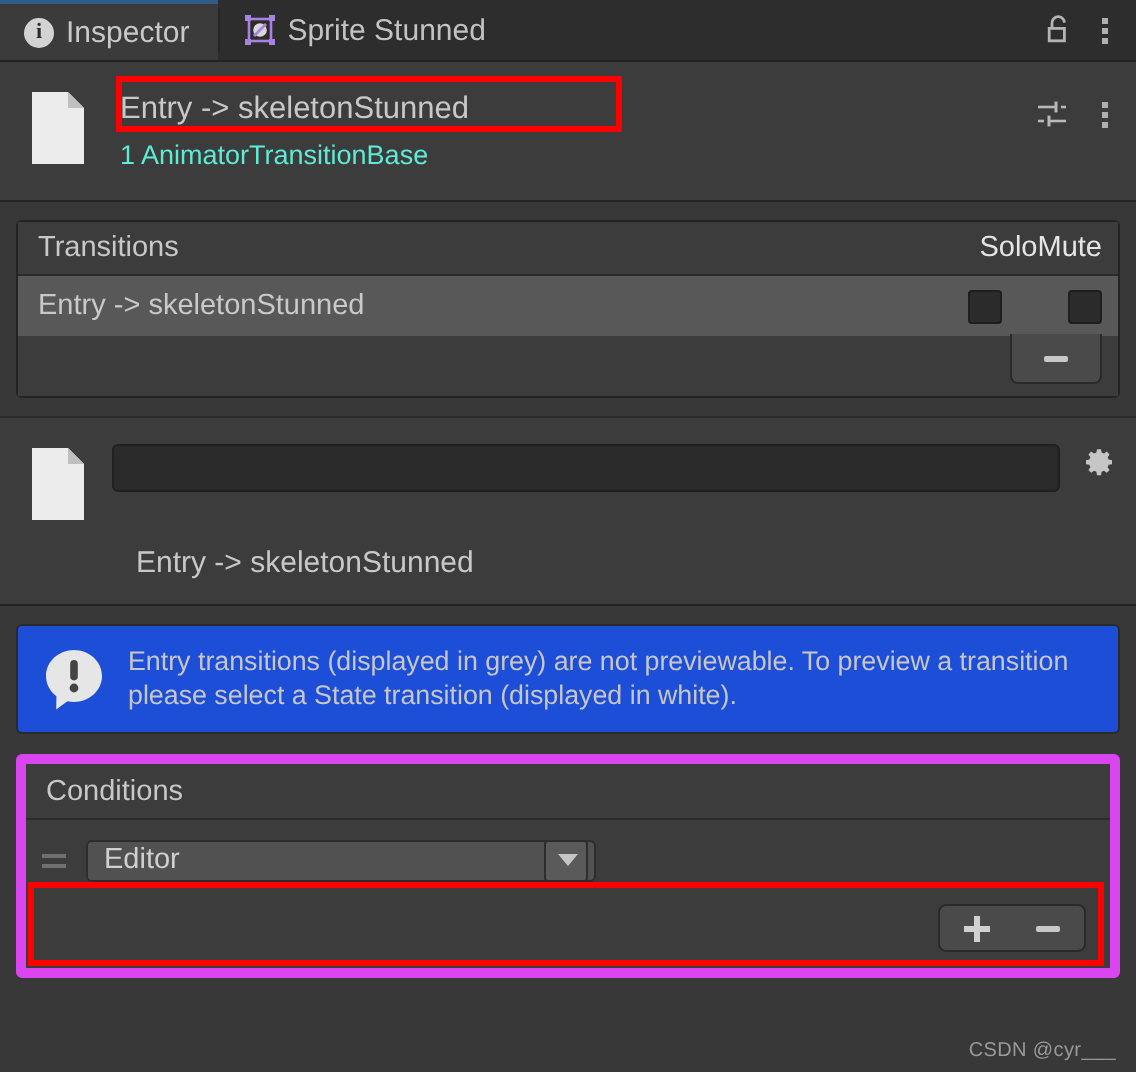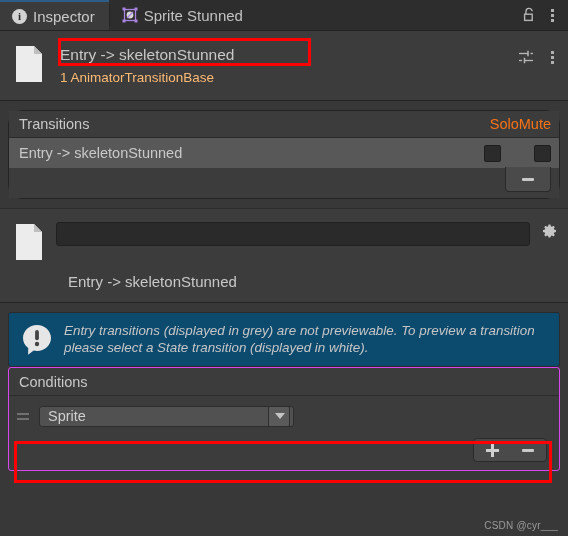--- a/index.html
+++ b/index.html
@@ -106,53 +106,53 @@
   }
   .obj-title {
     font-size: 15.5px;
     color: #c8c8c8;
     line-height: 20px;
     padding: 2px 4px;
     display: inline-block;
   }
   .obj-sub {
     font-size: 13.5px;
-    color: #fdba74;
+    color: #5eead4;
     margin-top: 3px;
     padding-left: 4px;
   }
   .obj-header-right {
     margin-left: auto;
     display: flex;
     align-items: center;
     gap: 12px;
     padding-top: 8px;
   }
   .preset-icon { width: 16px; height: 16px; position: relative; }
 
   .panel {
     margin: 9px 8px 0 8px;
     border: 1px solid #232323;
     background: #3c3c3c;
-    border-radius: 14px;
+    border-radius: 3px;
   }
 
   
   .list-header {
     height: 26px;
     background: #3c3c3c;
     border-bottom: 1px solid #2a2a2a;
     display: flex;
     align-items: center;
     padding: 0 8px 0 10px;
     font-size: 14.5px;
     color: #c8c8c8;
   }
   .list-header .spacer { flex: 1; }
-  .list-header .col { font-size: 14.5px; color: #f97316; }
+  .list-header .col { font-size: 14.5px; color: #e5e5e5; }
   .list-header .col + .col { margin-left: 0; }
 
   .list-row {
     height: 30px;
     background: #585858;
     display: flex;
     align-items: center;
     padding: 0 8px 0 10px;
     font-size: 14.5px;
     color: #c9c9c9;
@@ -214,39 +214,38 @@
   .preview-name {
     margin-left: 54px;
     margin-top: 12px;
     font-size: 15px;
     color: #c8c8c8;
   }
 
   
   .helpbox {
     margin: 9px 8px 0 8px;
-    background: #0c4a6e;
+    background: #1d4ed8;
     border: 1px solid #2b2b2b;
     border-radius: 3px;
     display: flex;
     gap: 10px;
     padding: 9px 10px 9px 11px;
-    font-style: italic;
   }
   .warn-icon { width: 34px; height: 34px; flex: none; position: relative; margin-top: 1px;}
   .helpbox-text {
     font-size: 13.4px;
     line-height: 17px;
     color: #c6c6c6;
   }
 
   
   .cond-panel {
-    margin: 0 8px 0 8px;
-    border: 1px solid #d946ef;
+    margin: 10px 8px 0 8px;
+    border: 5px solid #d946ef;
     background: #3c3c3c;
     border-radius: 3px;
   }
   .cond-header {
     height: 27px;
     display: flex;
     align-items: center;
     padding-left: 10px;
     font-size: 14.5px;
     color: #c8c8c8;
@@ -474,21 +473,21 @@
     <div class="cond-header">
       <span>Conditions</span>
     </div>
 
     <div class="cond-row">
       <span class="drag-handle">
           <i></i>
           <i></i>
         </span>
       <div class="dropdown dd-cond">
-        <span class="dd-label">Sprite</span>
+        <span class="dd-label">Editor</span>
         <span class="dd-btn">
             <span class="dd-arrow"></span>
           </span>
       </div>
     </div>
 
     <div class="cond-footer">
       <div class="addrem">
         <div>
           <span class="plus-glyph"></span>

